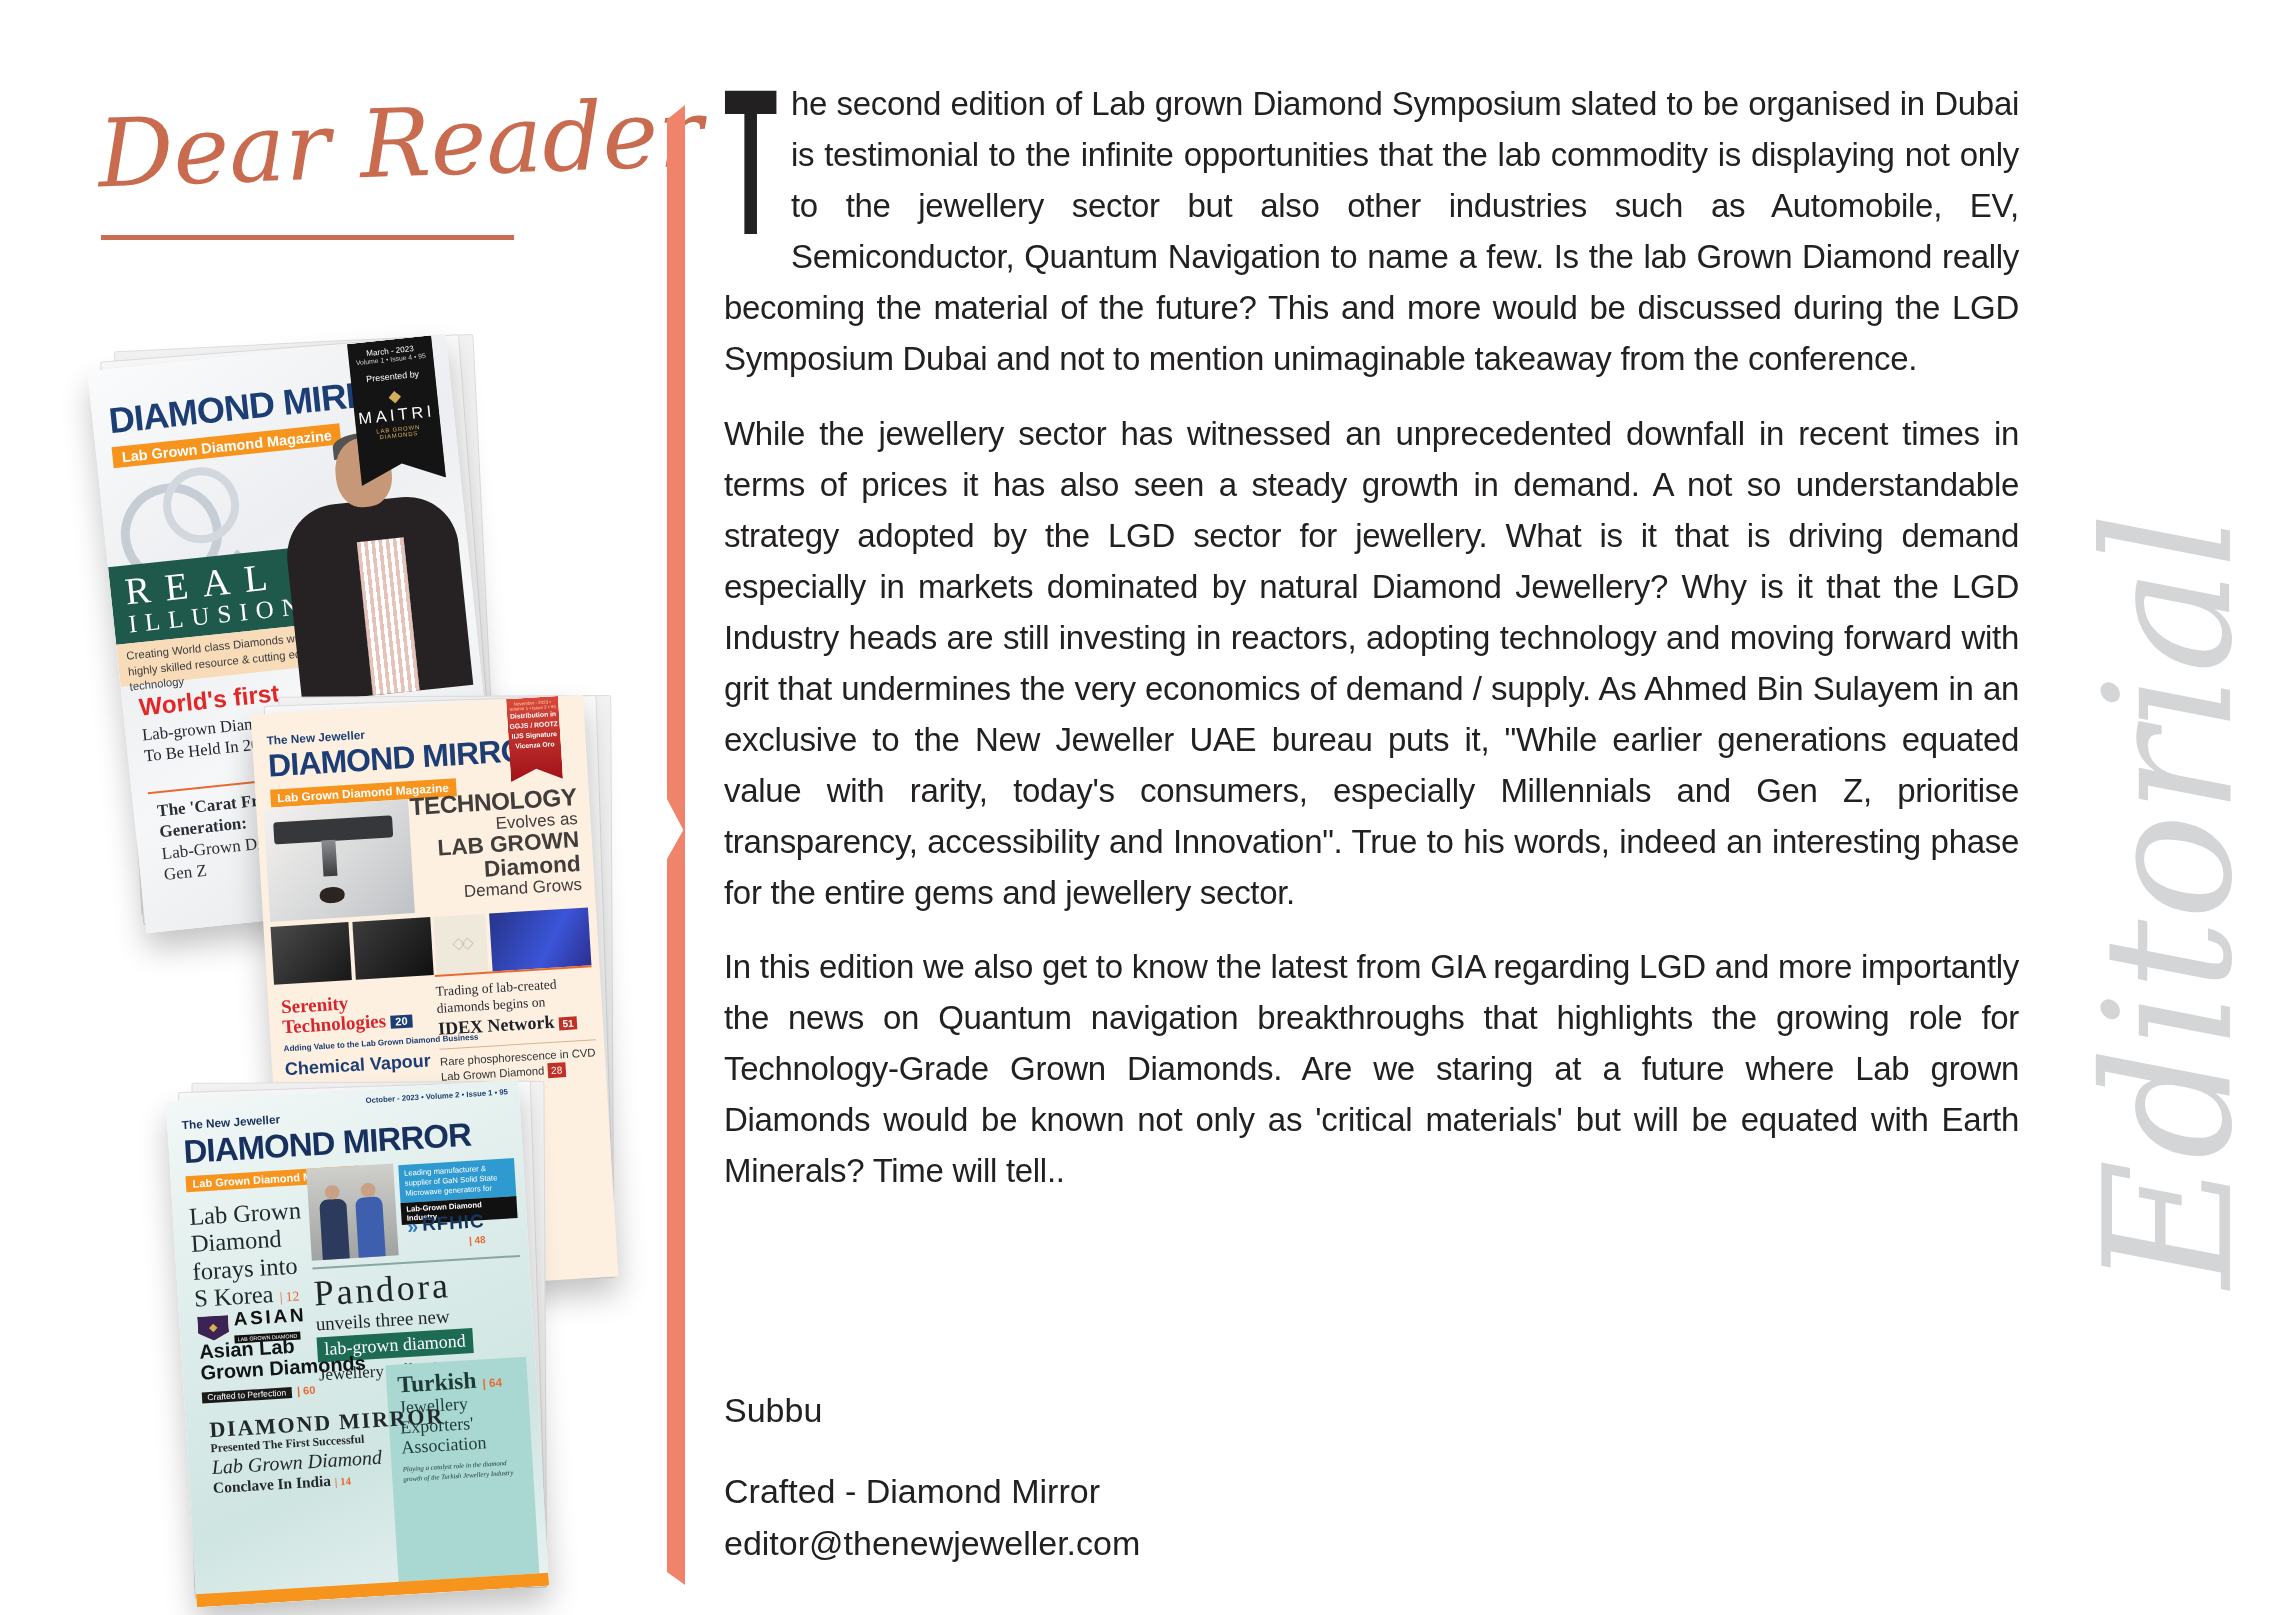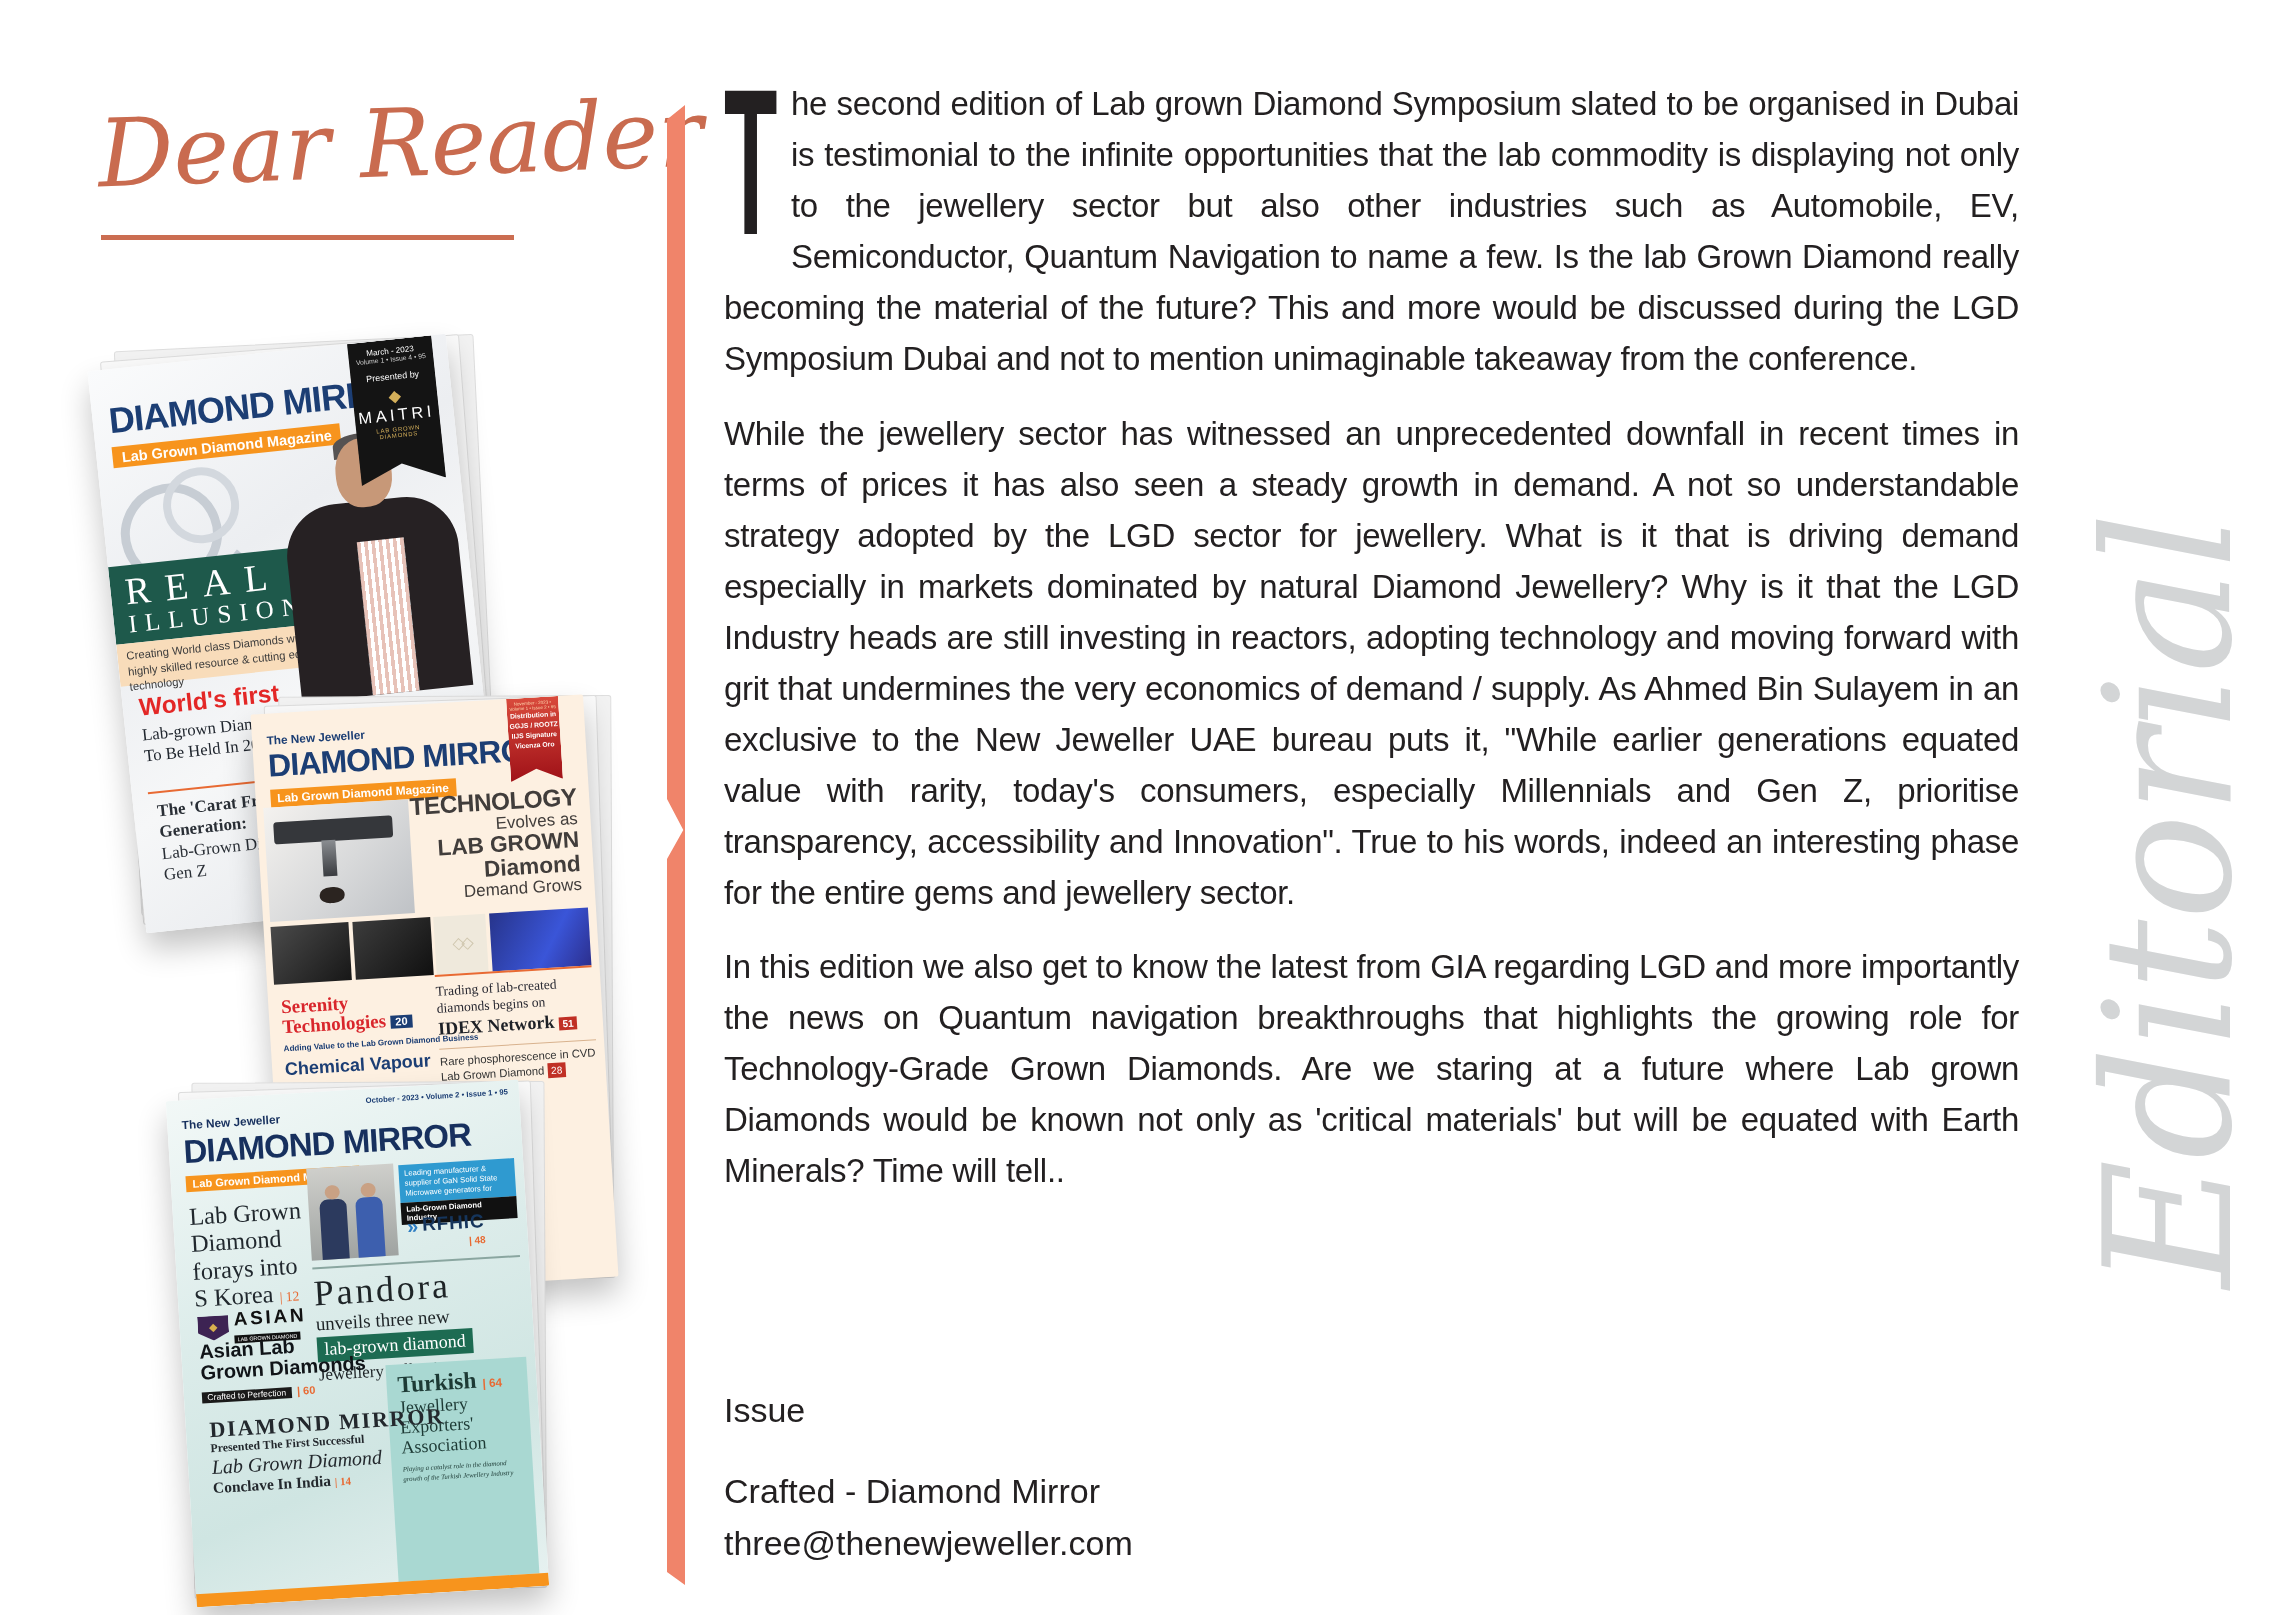--- a/index.html
+++ b/index.html
@@ -366,20 +366,20 @@
 
   <div class="divider"></div>
 
   <main class="article">
     <p class="para"><span class="dropcap">T</span><span>he second edition of Lab grown Diamond Symposium slated to be organised in Dubai is testimonial to the infinite opportunities that the lab commodity is displaying not only to the jewellery sector but also other industries such as Automobile, EV, Semiconductor, Quantum Navigation to name a few. Is the lab Grown Diamond really becoming the material of the future? This and more would be discussed during the LGD Symposium Dubai and not to mention unimaginable takeaway from the conference.</span></p>
     <p class="para">While the jewellery sector has witnessed an unprecedented downfall in recent times in terms of prices it has also seen a steady growth in demand. A not so understandable strategy adopted by the LGD sector for jewellery. What is it that is driving demand especially in markets dominated by natural Diamond Jewellery? Why is it that the LGD Industry heads are still investing in reactors, adopting technology and moving forward with grit that undermines the very economics of demand / supply. As  Ahmed Bin Sulayem in an exclusive to the New Jeweller UAE bureau puts it, "While earlier generations equated value with rarity, today's consumers, especially Millennials and Gen Z, prioritise transparency, accessibility and Innovation". True to his words, indeed an interesting phase for the entire gems and  jewellery sector.</p>
     <p class="para">In this edition we also get to know the latest from GIA regarding LGD and more importantly the news on Quantum navigation breakthroughs that highlights the growing role for Technology-Grade Grown Diamonds. Are we staring at a future where Lab grown Diamonds would be known not only as 'critical materials' but will be equated with Earth Minerals? Time will tell..</p>
   </main>
 
   <div class="sig">
-    <div class="sig-name">Issue</div>
+    <div class="sig-name">Subbu</div>
     <div class="sig-role">Crafted - Diamond Mirror</div>
-    <div class="sig-email">three@thenewjeweller.com</div>
+    <div class="sig-email">editor@thenewjeweller.com</div>
   </div>
 
   <div class="side-label">Editorial</div>
 </div>
 
 
 </body></html>

